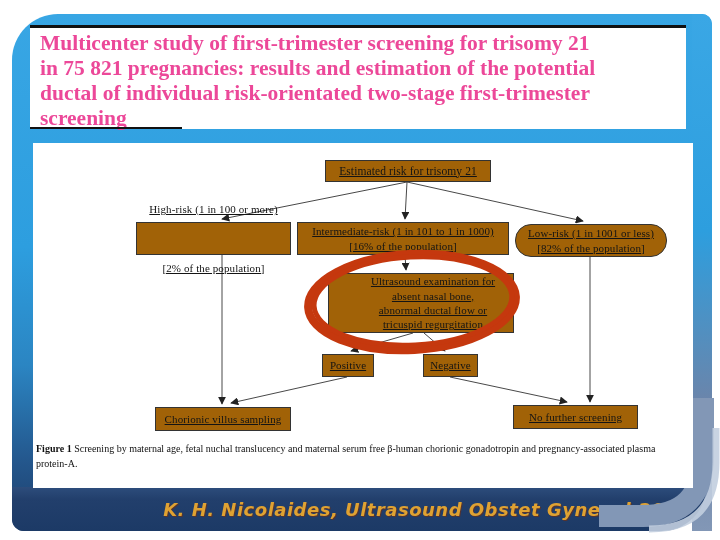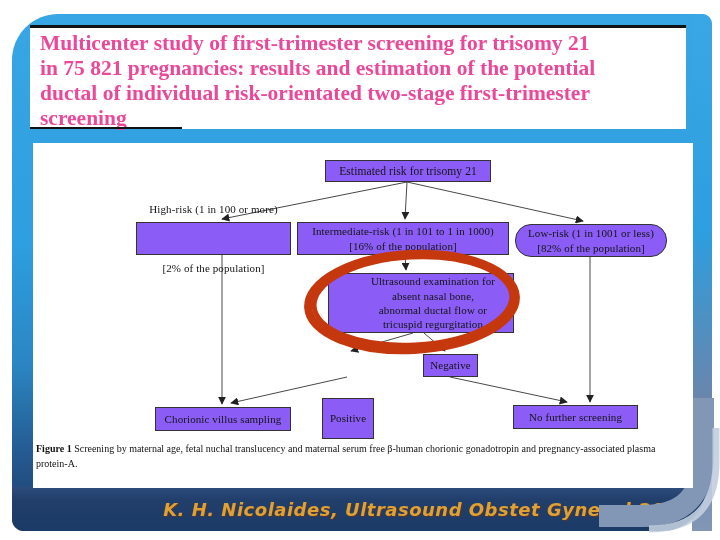--- a/index.html
+++ b/index.html
@@ -44,30 +44,30 @@
   
   .fig-panel{
     position:absolute;left:33px;top:143px;width:660px;height:345px;z-index:5;
     background:#ffffff;
   }
   .flow-lines,.ellipse-svg{position:absolute;left:0;top:0;pointer-events:none;}
   .flow-lines{z-index:1;}
   .ellipse-svg{z-index:3;}
   .node{
     position:absolute;z-index:2;box-sizing:border-box;
-    border:1px solid #333;background:#8b5cf6;color:#141414;
+    border:1px solid #333;background:#a16207;color:#141414;
     display:flex;flex-direction:column;justify-content:center;align-items:center;
-    text-align:center;font-size:11px;line-height:1.3;letter-spacing:0.1px;
+    text-align:center;font-size:11px;line-height:1.3;letter-spacing:0.1px;text-decoration:underline;
   }
   .n-root{left:292px;top:17px;width:166px;height:22px;font-size:11.5px;}
   .n-high{left:103px;top:79px;width:155px;height:33px;gap:44px;}
   .n-mid{left:264px;top:79px;width:212px;height:33px;}
   .n-low{left:482px;top:81px;width:152px;height:33px;border-radius:16px;}
   .n-us{left:295px;top:130px;width:186px;height:60px;padding-left:24px;}
-  .n-pos{left:289px;top:211px;width:52px;height:41px;margin-top:44px;}
+  .n-pos{left:289px;top:211px;width:52px;height:23px;}
   .n-neg{left:390px;top:211px;width:55px;height:23px;}
   .n-cvs{left:122px;top:264px;width:136px;height:24px;}
   .n-nfs{left:480px;top:262px;width:125px;height:24px;}
   .caption{
     position:absolute;left:3px;top:299px;width:653px;z-index:2;
     font-size:10px;line-height:1.45;color:#111;
   }
   .caption b{font-weight:bold;}
 </style>
 </head>

